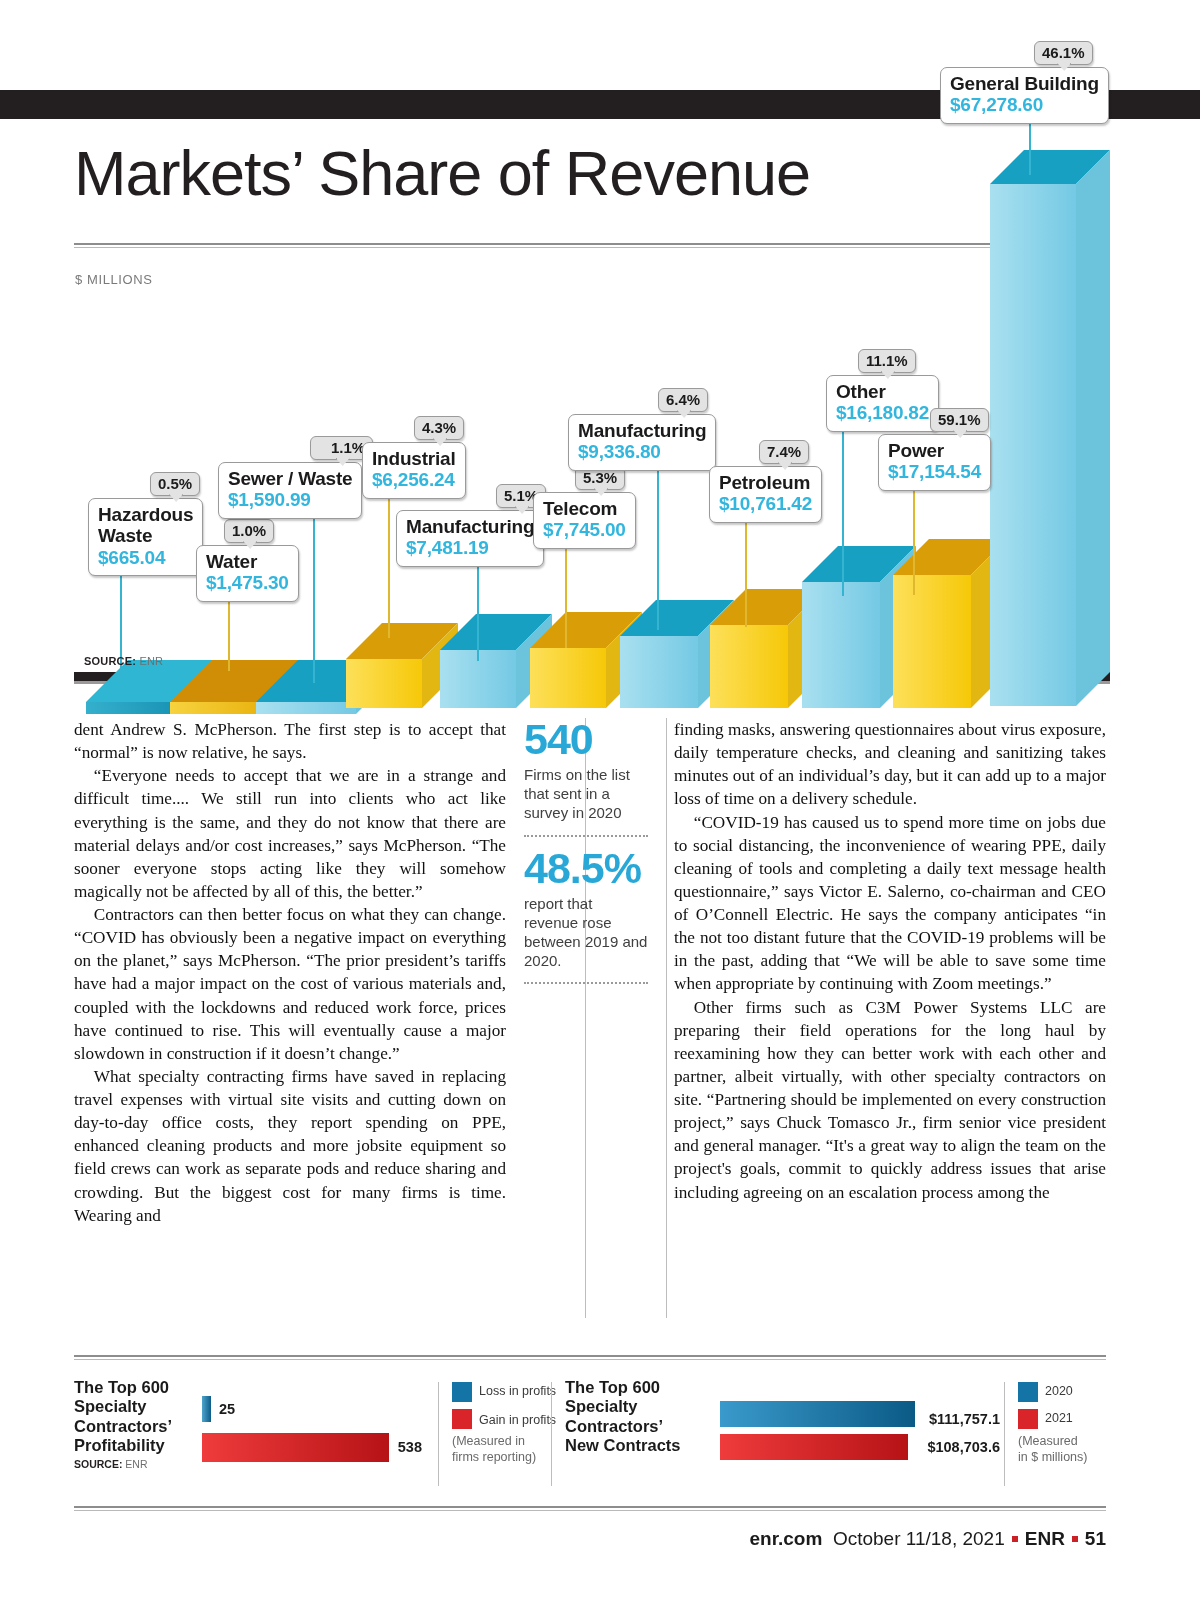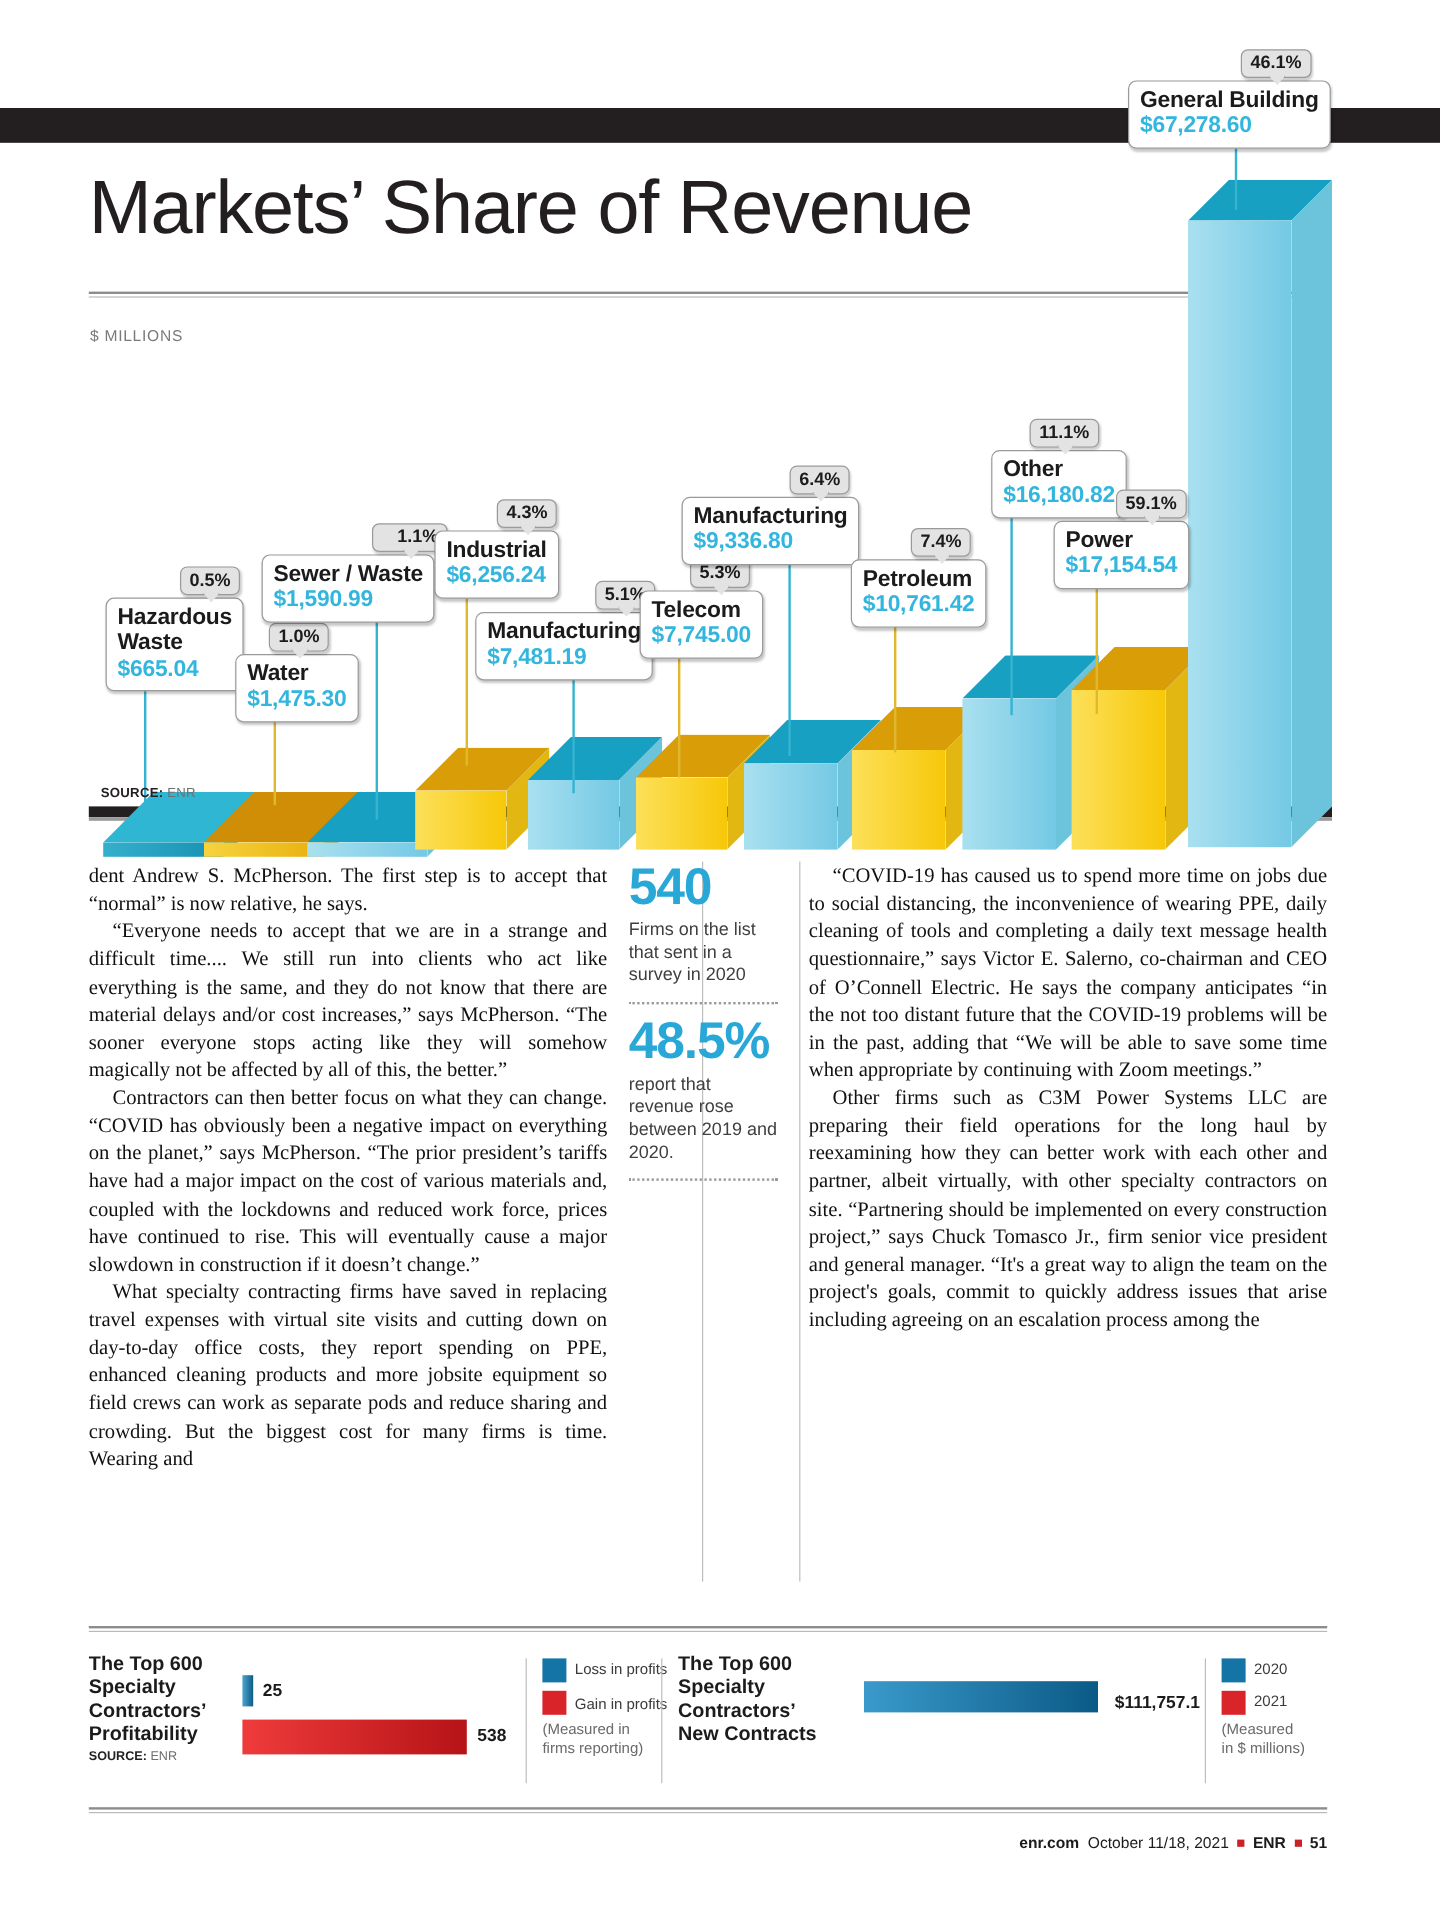--- a/index.html
+++ b/index.html
@@ -72,21 +72,21 @@
   .botrule{position:absolute;left:74px;width:1032px;}
   .botrule .r1{height:2px;background:#8d8d8d;}
   .botrule .r2{height:1px;background:#b9b9b9;margin-top:2px;}
 
   .panel-title{font-size:16.5px;font-weight:bold;color:#1b1b1b;line-height:1.17;}
   .legend-lbl{font-size:12.5px;color:#3a3a3a;line-height:1.25;}
   .swatch{width:20px;height:20px;display:inline-block;vertical-align:middle;}
   .vdiv{position:absolute;width:1px;background:#bdbdbd;}
   .barval{font-size:14.5px;font-weight:bold;color:#1b1b1b;}
 
-  .footer{position:absolute;left:74px;top:1528px;width:1032px;text-align:right;font-size:13px;color:#1b1b1b;}
+  .footer{position:absolute;left:74px;top:1528px;width:1032px;text-align:right;font-size:19px;color:#1b1b1b;}
   .footer b{font-weight:bold;}
   .sq{display:inline-block;width:6px;height:6px;background:#cc2027;vertical-align:middle;margin:0 7px 2px 7px;}
 </style>
 </head>
 <body>
 
 <div class="black-band"></div>
 
 <div class="headline">Markets’ Share of Revenue</div>
 <div class="rule-double" style="top:243px;">
@@ -163,20 +163,21 @@
 <div class="divider" style="left:666px;top:718px;height:600px;"></div>
 
 <div class="article">
   <div class="col colL">
     <p>dent Andrew S. McPherson. The first step is to accept that “normal” is now relative, he says.</p>
     <p class="ind">“Everyone needs to accept that we are in a strange and difficult time.... We still run into clients who act like everything is the same, and they do not know that there are material delays and/or cost increases,” says McPherson. “The sooner everyone stops acting like they will somehow magically not be affected by all of this, the better.”</p>
     <p class="ind">Contractors can then better focus on what they can change. “COVID has obviously been a negative impact on everything on the planet,” says McPherson. “The prior president’s tariffs have had a major impact on the cost of various materials and, coupled with the lockdowns and reduced work force, prices have continued to rise. This will eventually cause a major slowdown in construction if it doesn’t change.”</p>
     <p class="ind">What specialty contracting firms have saved in replacing travel expenses with virtual site visits and cutting down on day-to-day office costs, they report spending on PPE, enhanced cleaning products and more jobsite equipment so field crews can work as separate pods and reduce sharing and crowding. But the biggest cost for many firms is time. Wearing and</p>
   </div>
   <div class="col colR">
+    <p>finding masks, answering questionnaires about virus exposure, daily temperature checks, and cleaning and sanitizing takes minutes out of an individual’s day, but it can add up to a major loss of time on a delivery schedule.</p>
     <p class="ind">“COVID-19 has caused us to spend more time on jobs due to social distancing, the inconvenience of wearing PPE, daily cleaning of tools and completing a daily text message health questionnaire,” says Victor E. Salerno, co-chairman and CEO of O’Connell Electric. He says the company anticipates “in the not too distant future that the COVID-19 problems will be in the past, adding that “We will be able to save some time when appropriate by continuing with Zoom meetings.”</p>
     <p class="ind">Other firms such as C3M Power Systems LLC are preparing their field operations for the long haul by reexamining how they can better work with each other and partner, albeit virtually, with other specialty contractors on site. “Partnering should be implemented on every construction project,” says Chuck Tomasco Jr., firm senior vice president and general manager. “It's a great way to align the team on the project's goals, commit to quickly address issues that arise including agreeing on an escalation process among the</p>
   </div>
 </div>
 
 <div class="stats">
   <div>
     <div class="stat-num">540</div>
     <div class="stat-txt">Firms on the list that sent in a survey in 2020</div>
   </div>
@@ -237,20 +238,24 @@
   <div class="panel-title">Specialty</div>
   <div class="panel-title">Contractors’</div>
   <div class="panel-title">New Contracts</div>
 </div>
 
 <div style="position:absolute;left:720px;top:1395px;width:280px;">
   <div style="display:flex;align-items:flex-end;height:32px;">
     <div style="width:195px;height:26px;background:linear-gradient(90deg,#3a9acb,#0b5a86);"></div>
     <div class="barval" style="margin-left:14px;">$111,757.1</div>
   </div>
+  <div style="display:flex;align-items:center;height:32px;margin-top:4px;">
+    <div style="width:190px;height:26px;background:linear-gradient(90deg,#ef3b3b,#b61317);"></div>
+    <div class="barval" style="margin-left:19px;">$108,703.6</div>
+  </div>
 </div>
 
 <div class="vdiv" style="left:1004px;top:1382px;height:104px;"></div>
 
 <div style="position:absolute;left:1018px;top:1382px;width:92px;">
   <div style="display:flex;align-items:center;margin-bottom:7px;">
     <span class="swatch" style="background:#1574a6;"></span>
     <span class="legend-lbl" style="margin-left:7px;">2020</span>
   </div>
   <div style="display:flex;align-items:center;">

